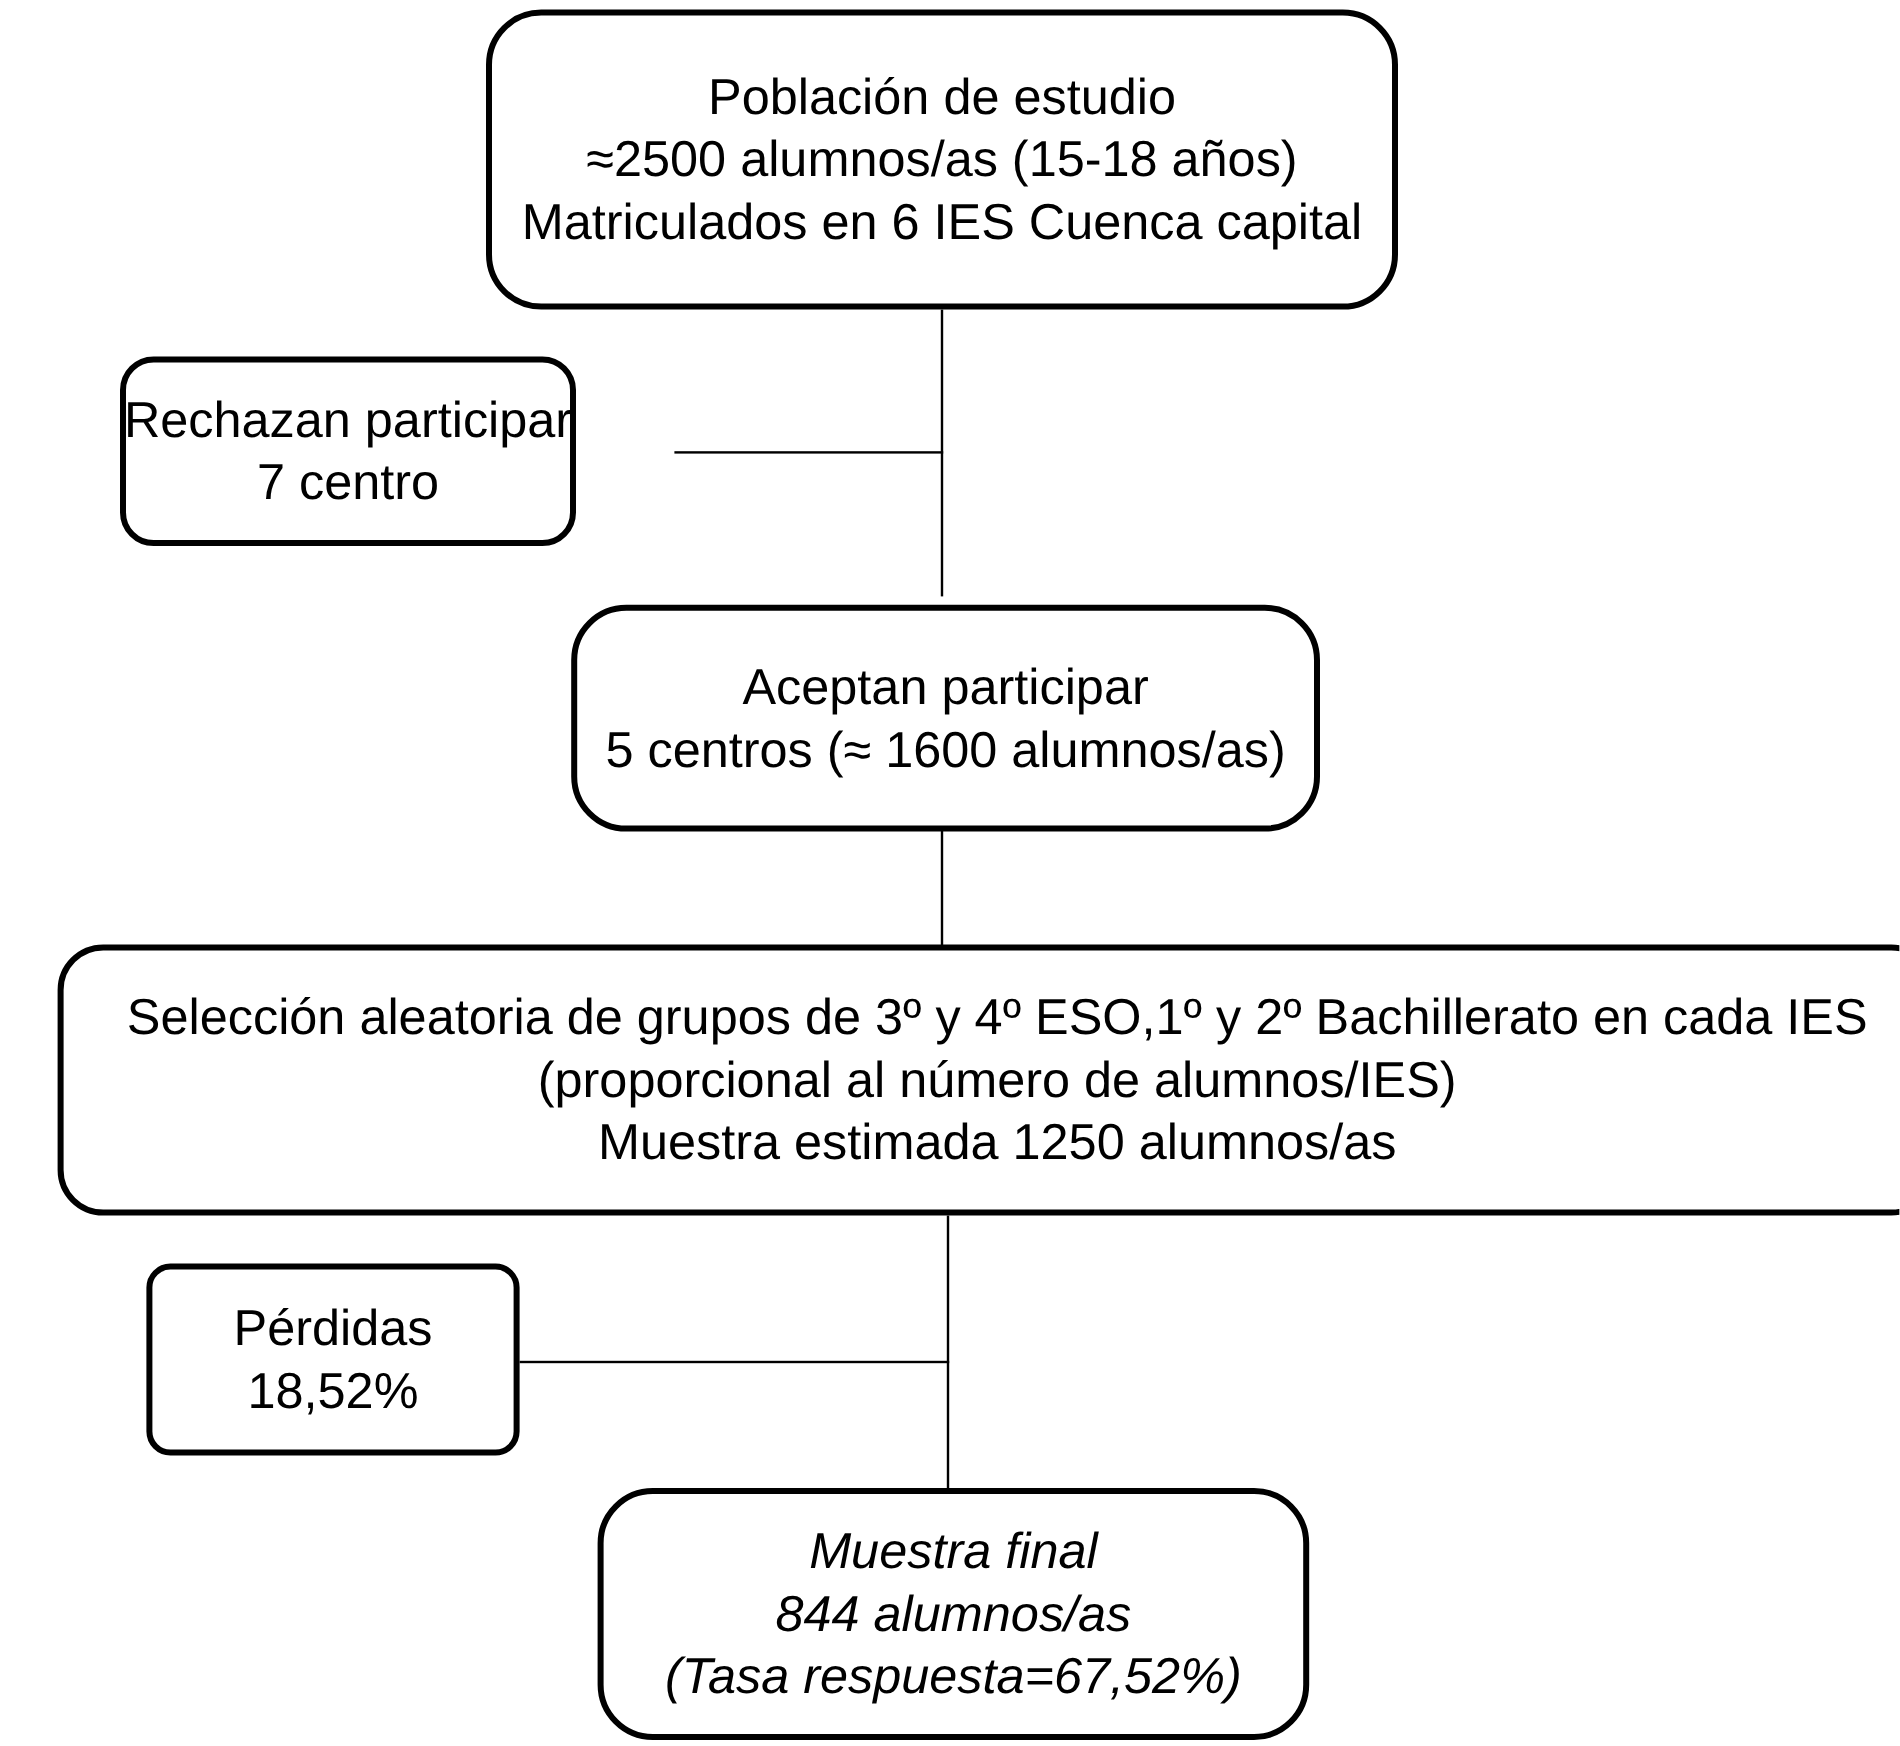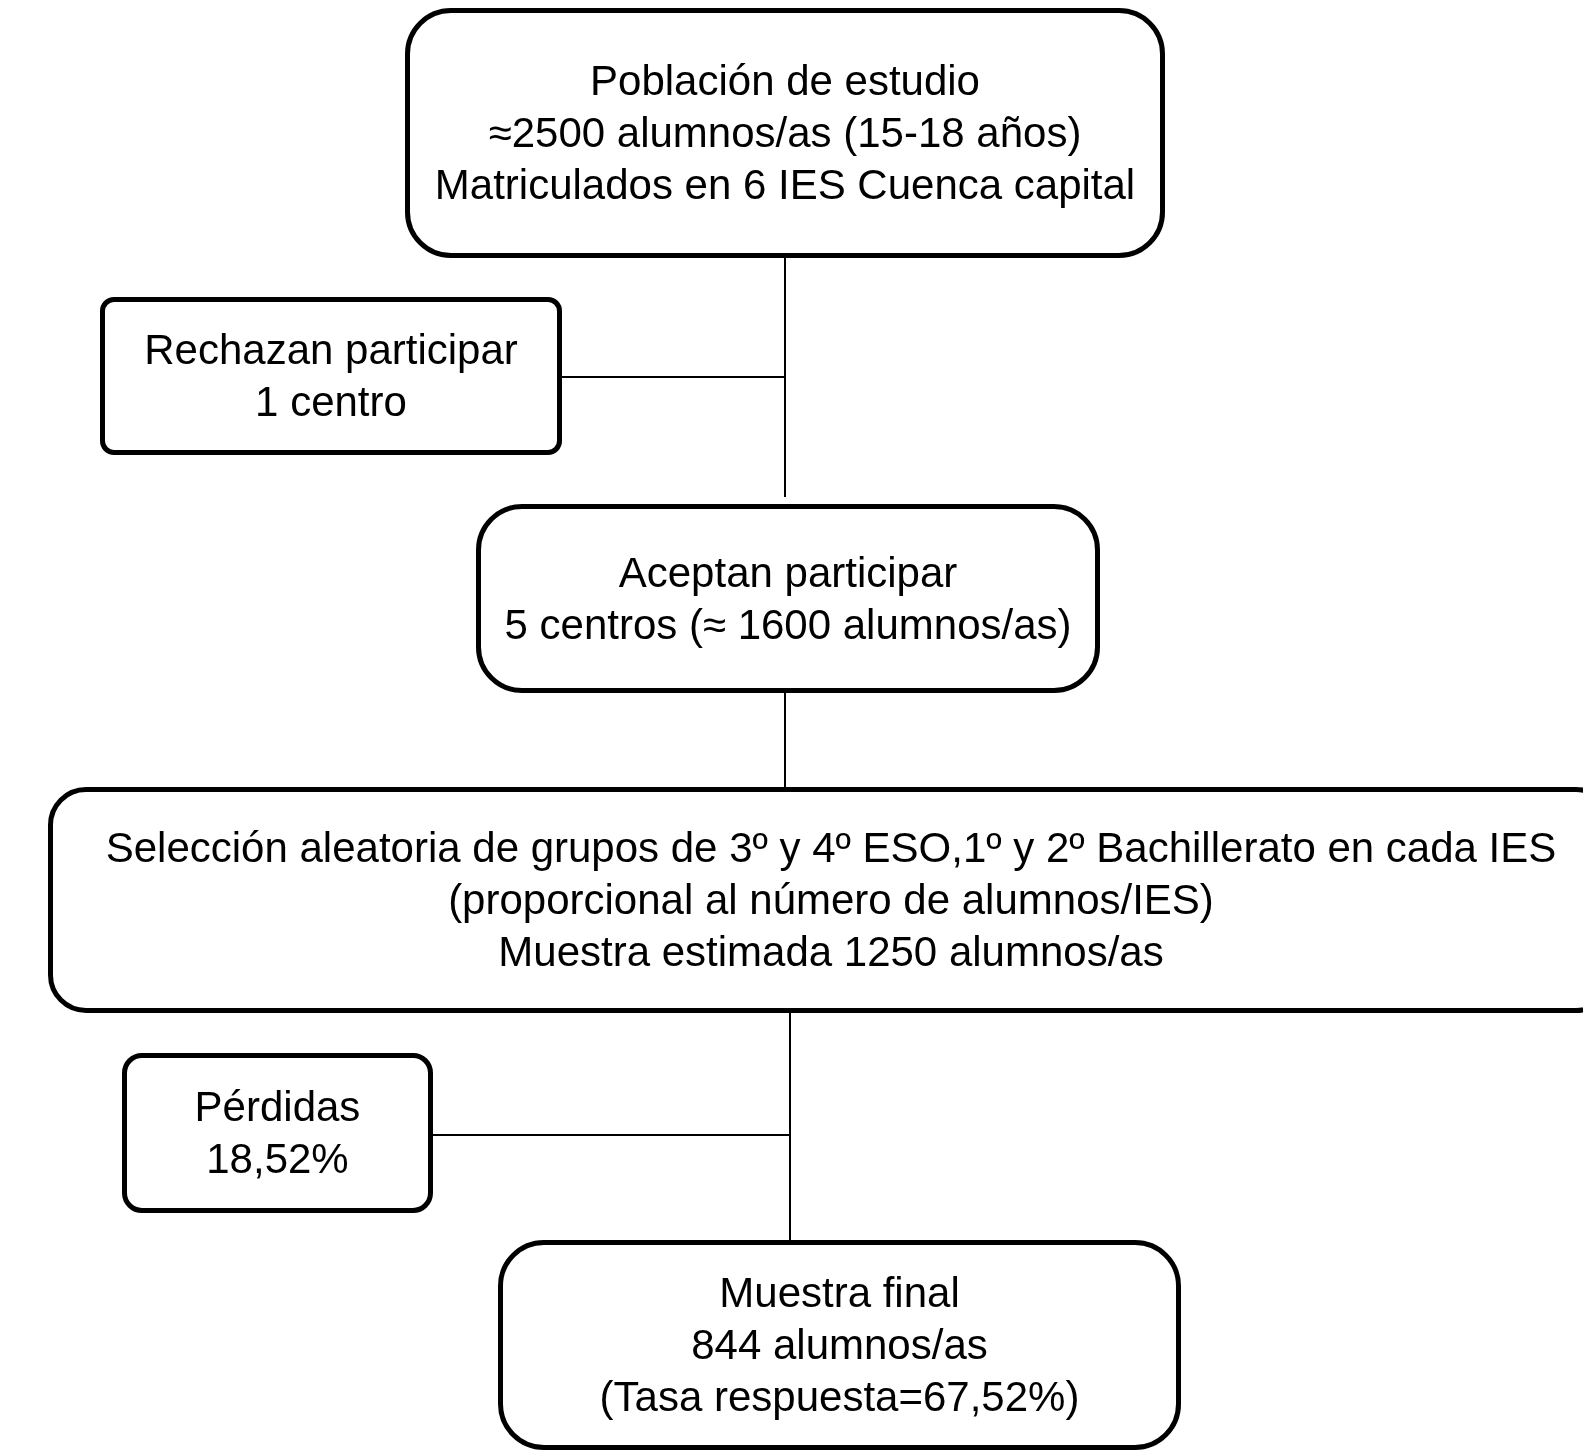--- a/index.html
+++ b/index.html
@@ -32,25 +32,25 @@
   }
   .node .line {
     white-space: nowrap;
   }
   .conn {
     position: absolute;
     background: #000000;
   }
   
   #node-poblacion { left: 405px; top: 8px;    width: 760px;  height: 250px; }
-  #node-rechazan  { left: 100px; top: 297px;  width: 462px;  height: 158px; border-radius: 14px; }
+  #node-rechazan  { left: 100px; top: 297px;  width: 380px;  height: 158px; border-radius: 28px; }
   #node-aceptan   { left: 476px; top: 504px;  width: 624px;  height: 189px; }
   #node-seleccion { left: 4px;   top: 787px;  width: 1566px; height: 226px; border-radius: 38px; margin-left: 44px; }
   #node-perdidas  { left: 122px; top: 1053px; width: 311px;  height: 160px; border-radius: 20px; }
-  #node-final     { left: 498px; top: 1240px; width: 683px;  height: 210px; }
+  #node-final     { left: 498px; top: 1240px; width: 593px;  height: 210px; font-style: italic; }
   
   #conn-v1 { left: 784px; top: 258px;  width: 2px;   height: 239px; }
   #conn-h1 { left: 562px; top: 376px;  width: 224px; height: 2px;   }
   #conn-v2 { left: 784px; top: 684px;  width: 2px;   height: 105px; }
   #conn-v3 { left: 789px; top: 1013px; width: 2px;   height: 229px; }
   #conn-h2 { left: 433px; top: 1134px; width: 358px; height: 2px;   }
 </style>
 </head>
 <body>
 
@@ -63,21 +63,21 @@
   <div class="conn" id="conn-h2"></div>
 
   <div class="node" id="node-poblacion">
     <div class="line">Población de estudio</div>
     <div class="line">≈2500 alumnos/as (15-18 años)</div>
     <div class="line">Matriculados en 6 IES Cuenca capital</div>
   </div>
 
   <div class="node" id="node-rechazan">
     <div class="line">Rechazan participar</div>
-    <div class="line">1 centro</div>
+    <div class="line">7 centro</div>
   </div>
 
   <div class="node" id="node-aceptan">
     <div class="line">Aceptan participar</div>
     <div class="line">5 centros (≈ 1600 alumnos/as)</div>
   </div>
 
   <div class="node" id="node-seleccion">
     <div class="line">Selección aleatoria de grupos de 3º y 4º ESO,1º y 2º Bachillerato en cada IES</div>
     <div class="line">(proporcional al número de alumnos/IES)</div>

